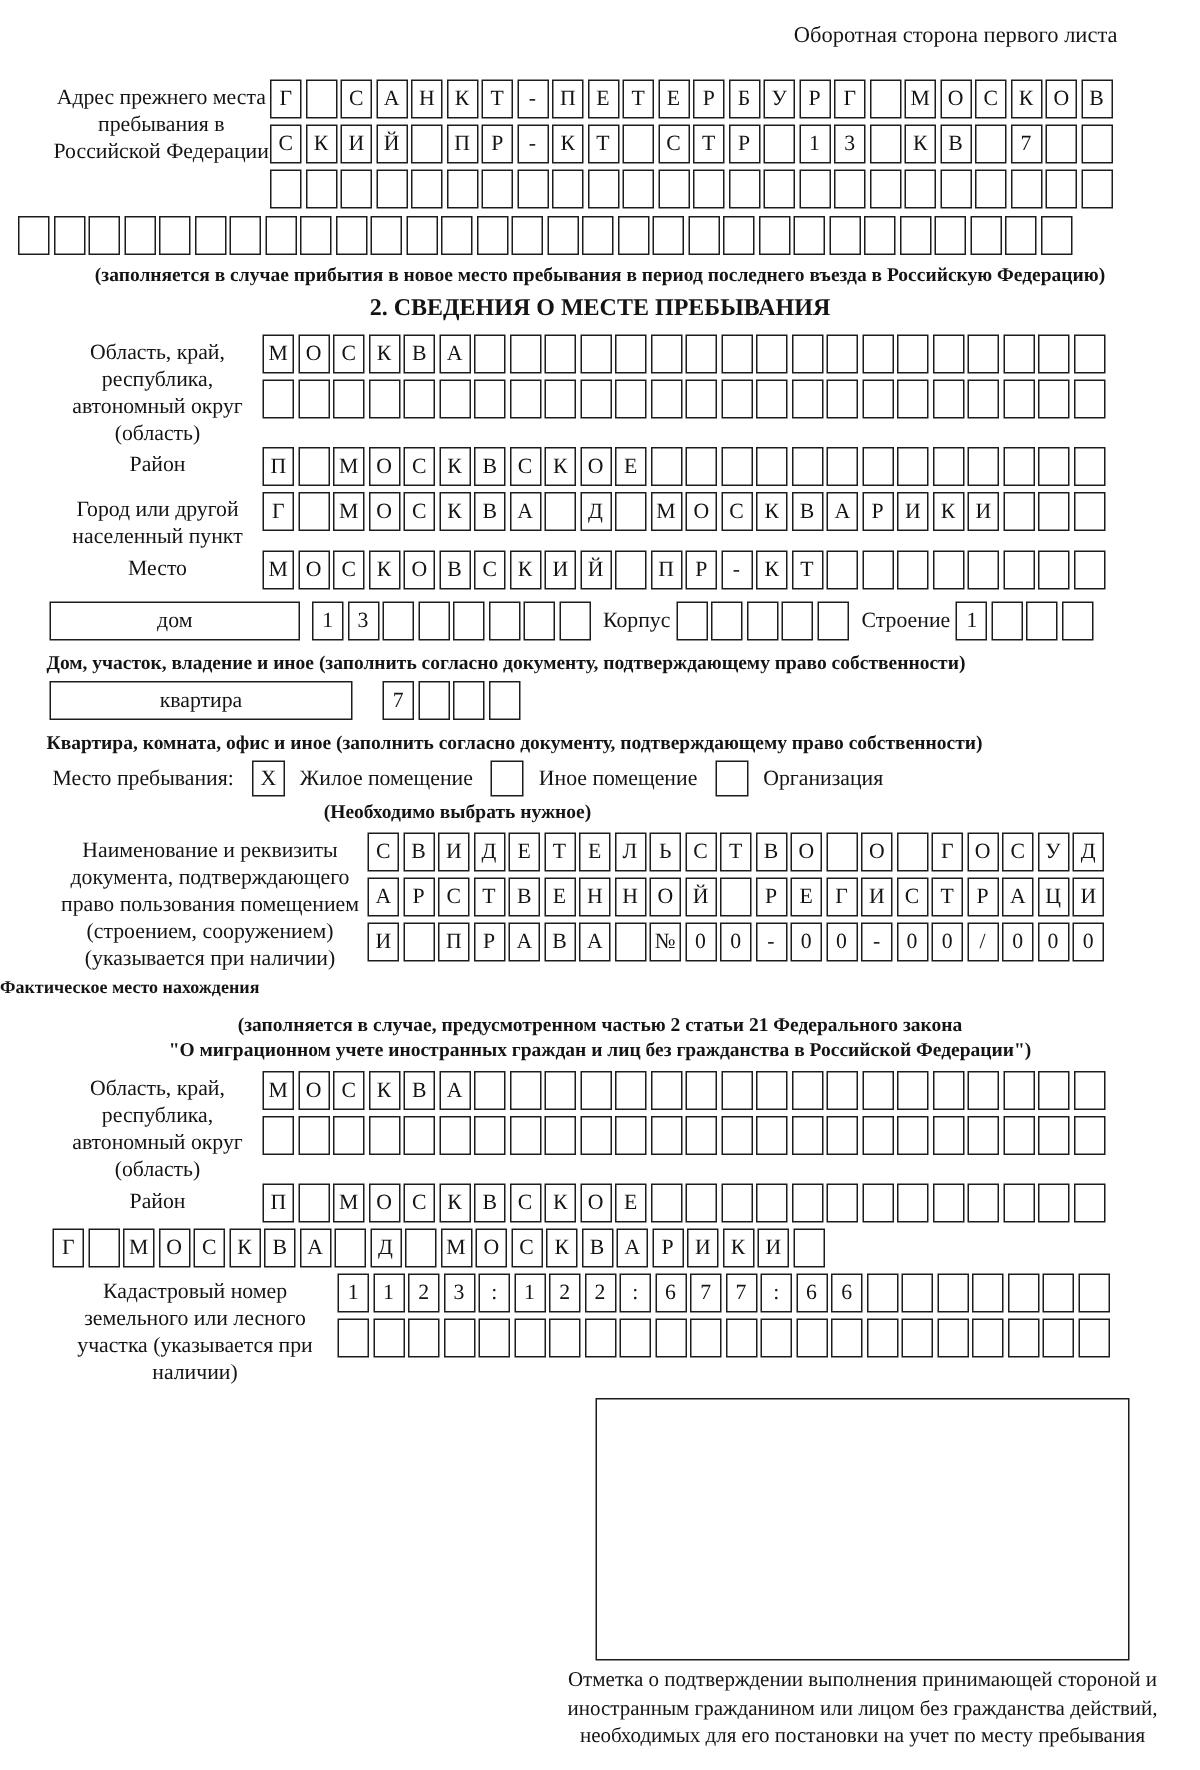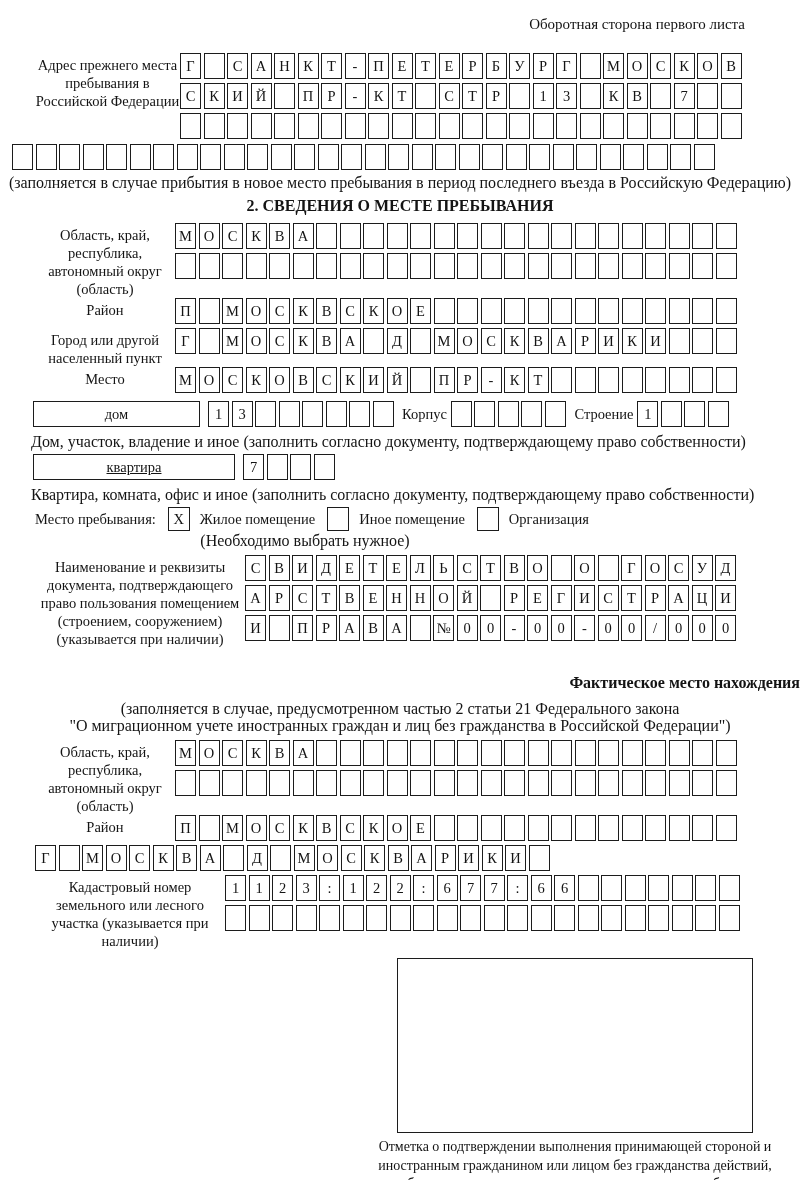--- a/index.html
+++ b/index.html
@@ -16,31 +16,31 @@
   .w210{flex:0 0 210px;}
   .w190{flex:0 0 190px;}
 
   .cellrow{white-space:nowrap;height:28px;margin-bottom:2px;}
   .cell{display:inline-block;width:19px;height:24px;border:1.5px solid #1c1c1c;
         margin-right:2.5px;text-align:center;font-size:14.5px;line-height:24px;
         vertical-align:top;background:#fff;}
   .ml35{margin-left:35px;}
   .fullrow{margin-left:12px;margin-top:1px;}
 
-  .note{font-size:16px;line-height:17px;}
+  .note{font-size:13px;line-height:17px;font-weight:bold;}
   .note.center{text-align:center;}
   .note.caption{margin-left:31px;margin-top:2px;margin-bottom:4px;}
 
   .section-title{font-weight:bold;font-size:16px;text-align:center;margin:6px 0 8px 0;}
-  .subsection-title{font-weight:bold;font-size:16px;text-align:right;margin:26px 0 8px 0;}
+  .subsection-title{font-weight:bold;font-size:12px;text-align:left;margin:3px 0 8px 0;}
 
   .widebox{height:24px;border:1.5px solid #1c1c1c;display:flex;align-items:center;
            justify-content:center;font-size:14.5px;background:#fff;box-sizing:content-box;}
   .housebox{width:165px;margin-right:8px;}
-  .aptbox{width:200px;margin-right:8px;text-decoration:underline;}
+  .aptbox{width:200px;margin-right:20px;}
   .inline-label{font-size:14.5px;line-height:27px;margin:0 4px 0 6px;}
 
   .stay-row{display:flex;align-items:center;margin:4px 0 0 35px;font-size:14.5px;}
   .stay-row .cb{width:20px;height:22px;border:1.5px solid #1c1c1c;display:inline-block;
                 text-align:center;line-height:22px;font-size:14.5px;margin:0 10px 0 12px;}
   .stay-note{margin-left:140px;width:330px;text-align:center;margin-top:1px;margin-bottom:4px;}
 
   .block-gap{margin-top:4px;}
   .doc-block{margin-top:6px;}
 

